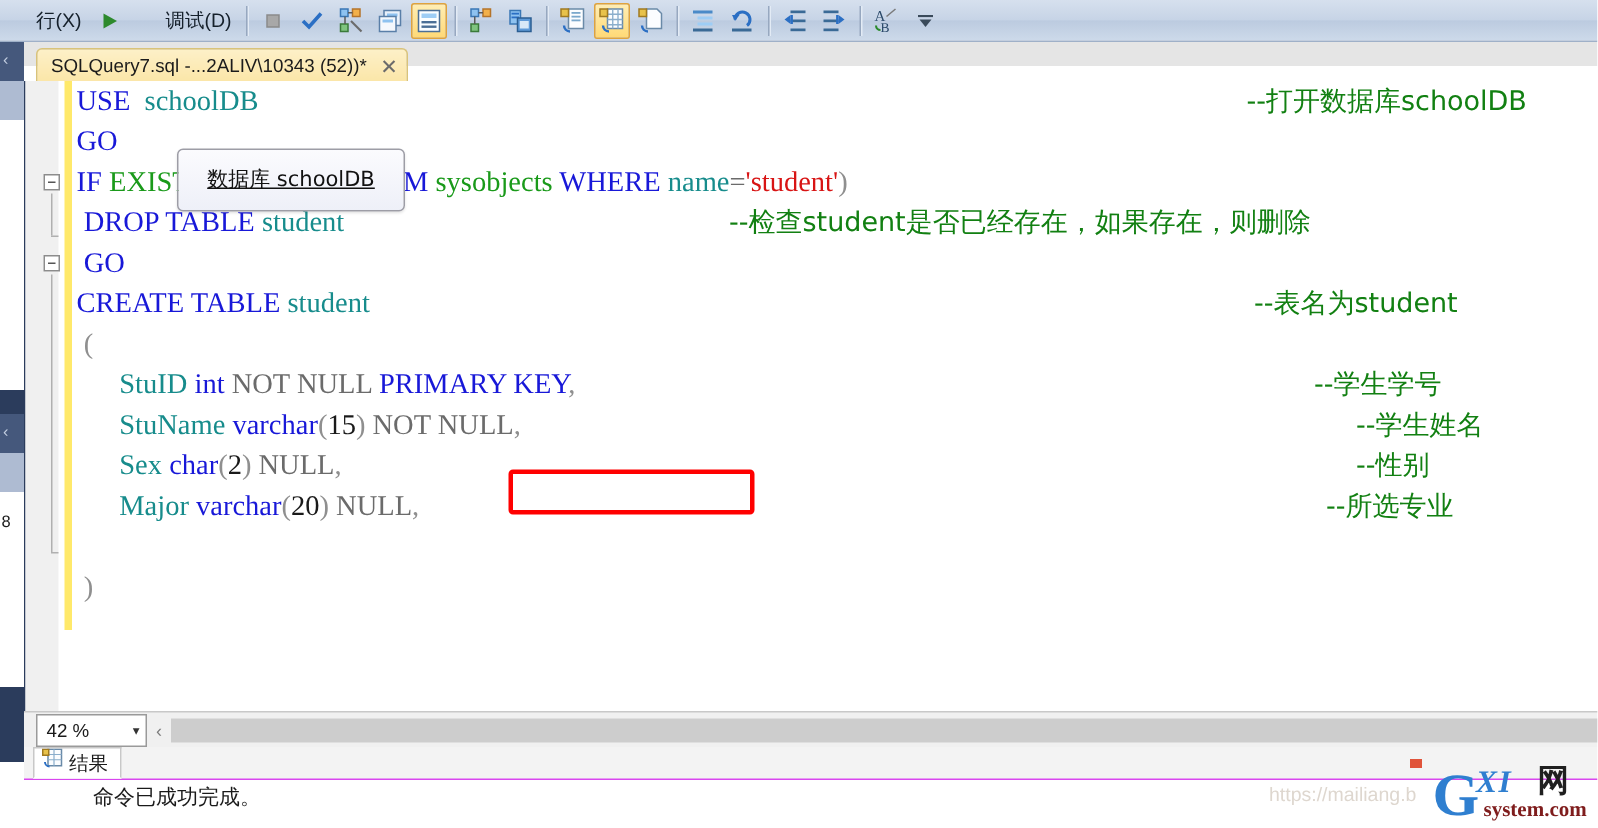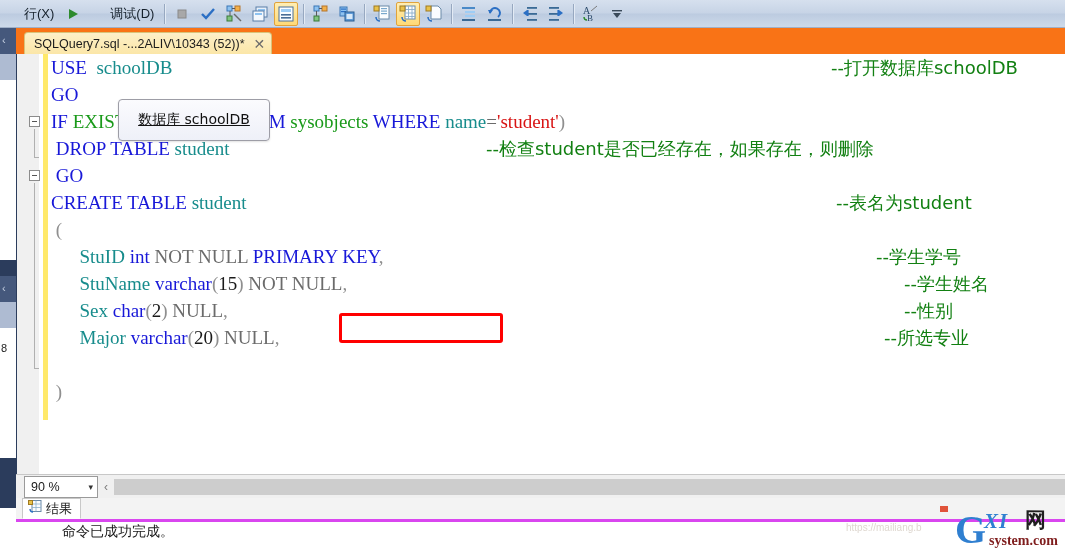--- a/index.html
+++ b/index.html
@@ -55,22 +55,22 @@
   .dock-white{
     position:absolute;left:0;width:16px;background:#ffffff;
   }
   .dock-num{
     position:absolute;left:1px;font-size:11px;color:#1c1c1c;
     font-family:"Liberation Sans", sans-serif;
   }
 
   
   #tabstrip{
-    position:absolute;left:16px;top:28px;width:1049px;height:26px;
-    background:#f97316;
+    position:absolute;left:16px;top:28px;width:1049px;height:16px;
+    background:#e5e5e5;
     text-decoration:underline;
   }
   #doc-tab{
     position:absolute;left:8px;top:4px;height:22px;
     background:linear-gradient(to bottom,#fdf0c8,#fbe6a8);
     border:1px solid #d9c37a;border-bottom:none;
     border-radius:4px 4px 0 0;
     display:flex;align-items:center;padding:0 6px 0 9px;
     box-sizing:border-box;
   }
@@ -172,39 +172,39 @@
     flex:1;height:16px;background:#cdcdcd;margin-right:0;
   }
 
   
   #results{
     position:absolute;left:16px;top:498px;width:1049px;height:54px;
     background:#ffffff;box-sizing:border-box;
   }
   #results-tabs{
     position:absolute;left:0;top:0;width:1049px;height:21px;
-    border-bottom:3px solid #d946ef;background:#f3f3f3;
+    border-bottom:1px solid #d946ef;background:#f3f3f3;
   }
   #results-tab{
     position:absolute;left:6px;top:0;height:21px;
     background:#ffffff;border:1px solid #c8c8c8;border-bottom:1px solid #ffffff;
     display:flex;align-items:center;padding:0 8px 0 5px;box-sizing:border-box;
   }
   #results-tab-label{
     font-family:"DejaVu Sans", sans-serif;font-size:13px;color:#1a1a1a;margin-left:4px;
   }
   #results-msg{
     position:absolute;left:46px;top:25px;
     font-family:"DejaVu Sans", sans-serif;font-size:14px;color:#1a1a1a;
   }
 
   
   #wm-url{
     position:absolute;left:846px;top:522px;
-    font-family:"Liberation Sans", sans-serif;font-size:10px;color:#ded7cf;
+    font-family:"Liberation Sans", sans-serif;font-size:13px;color:#ded7cf;
     white-space:nowrap;
   }
   #wm-logo{
     position:absolute;left:955px;top:508px;width:110px;height:42px;
   }
   #wm-g{
     position:absolute;left:0;top:2px;
     font-family:"Liberation Serif", serif;font-size:40px;font-weight:bold;
     color:#2f7fd0;line-height:40px;
   }
@@ -434,21 +434,21 @@
 
   <div id="pk-box" style="left: 322px; top: 259px; width: 164px; height: 30px; border-color: rgb(255, 0, 0);"></div>
 </div>
 
 <div id="tooltip">
   <span>数据库 schoolDB</span>
 </div>
 
 <div id="zoomrow">
   <div id="zoombox">
-    <span id="zoom-value">90 %</span>
+    <span id="zoom-value">42 %</span>
     <span style="font-size:9px;color:#333;">▾</span>
   </div>
   <div id="hscroll-left">‹</div>
   <div id="hscroll-track"></div>
 </div>
 
 <div id="results">
   <div id="results-tabs">
     <div id="results-tab">
       <span>

